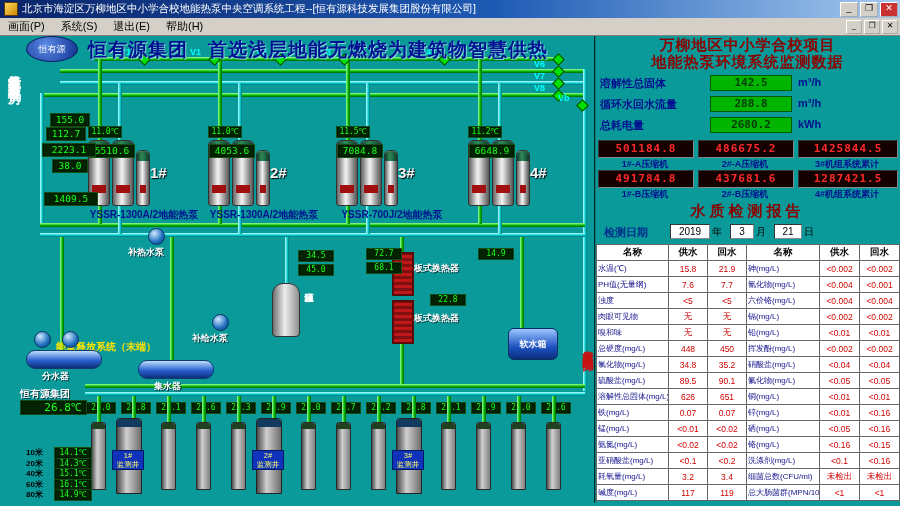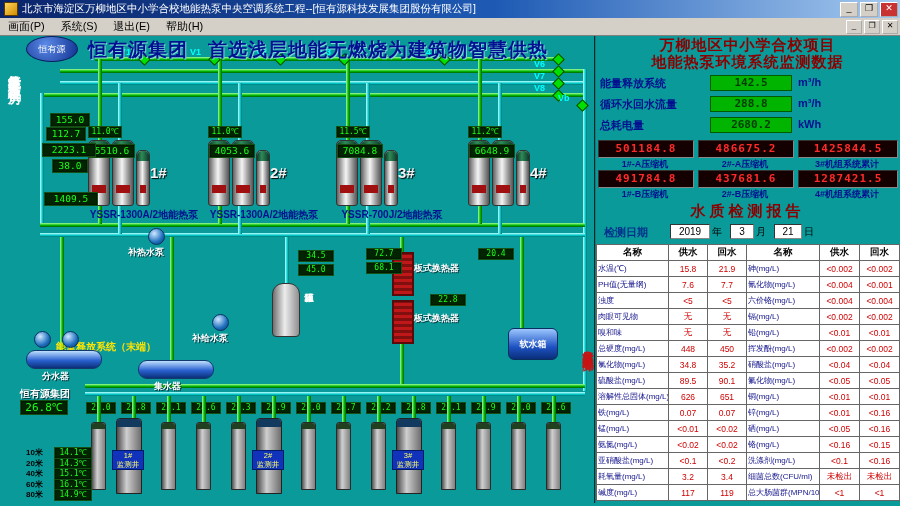--- a/index.html
+++ b/index.html
@@ -35,21 +35,21 @@
   .c{background:linear-gradient(#bdffff,#00c8c8 60%,#006e6e);}
   .pv.c{background:linear-gradient(90deg,#bdffff,#00c8c8 60%,#006e6e);}
   .vtext{position:absolute;writing-mode:vertical-rl;font-weight:bold;}
   .left-strip{left:5px;top:64px;height:215px;color:#ffffff;font-size:13px;letter-spacing:2px;}
   .right-strip{left:580px;top:342px;height:158px;color:#c81414;font-size:11px;letter-spacing:1px;}
   .release-label{position:absolute;color:#ffe400;font-size:10px;font-weight:bold;width:130px;}
   .led{position:absolute;background:#032403;color:#1aff1a;font-family:"DejaVu Sans Mono",monospace;
     font-size:9.5px;line-height:12px;height:12px;text-align:center;border:1px solid #145014;
     box-shadow:inset 0 0 2px #000;}
   .led.sm{font-size:8px;line-height:10px;height:10px;}
-  .led.big{font-size:11px;line-height:13px;height:13px;}
+  .led.big{font-size:11px;line-height:13px;height:13px;padding-left:19px;}
   .cyl{position:absolute;width:20px;height:64px;border:1px solid #333;border-radius:5px 5px 3px 3px;
     background:linear-gradient(90deg,#606060,#c8c8c8 30%,#f4f4f4 45%,#9a9a9a 75%,#555);}
   .cyl::before{content:"";position:absolute;left:0;right:0;top:0;height:10px;border-radius:5px 5px 0 0;
     background:linear-gradient(90deg,#0b3b2a,#2e8b57 40%,#0b3b2a);}
   .cyl::after{content:"";position:absolute;left:3px;right:3px;bottom:12px;height:8px;background:#a01010;}
   .cyl.slim{width:12px;height:54px;}
   .unit-num{position:absolute;color:#f2f2f2;font-size:15px;font-weight:bold;text-shadow:1px 1px 1px #000;}
   .unit-model{position:absolute;color:#001090;font-size:10px;font-weight:bold;text-align:center;white-space:nowrap;}
   .pump{position:absolute;width:15px;height:15px;border-radius:50%;border:1px solid #06335f;
     background:radial-gradient(circle at 35% 30%,#cfe8ff,#1f6fbf 60%,#0a3a6a);}
@@ -233,21 +233,21 @@
       <div class="led" style="left: 50px; top: 113px; width: 38px;">155.0</div>
       <div class="led" style="left: 46px; top: 127px; width: 38px;">112.7</div>
       <div class="led" style="left: 42px; top: 143px; width: 52px;">2223.1</div>
       <div class="led" style="left: 52px; top: 159px; width: 34px;">38.0</div>
       <div class="led" style="left: 44px; top: 192px; width: 52px;">1409.5</div>
       <div class="led sm" style="left: 298px; top: 250px; width: 34px;">34.5</div>
       <div class="led sm" style="left: 298px; top: 264px; width: 34px;">45.0</div>
       <div class="led sm" style="left: 366px; top: 248px; width: 34px;">72.7</div>
       <div class="led sm" style="left: 366px; top: 262px; width: 34px;">68.1</div>
       <div class="led sm" style="left: 430px; top: 294px; width: 34px;">22.8</div>
-      <div class="led sm" style="left: 478px; top: 248px; width: 34px;">20.4</div>
+      <div class="led sm" style="left: 478px; top: 248px; width: 34px;">14.9</div>
       <div class="led sm" style="left: 86px; top: 402px; width: 28px;">25.0</div>
       <div class="pv g" style="left: 97px; top: 396px; height: 26px;"></div>
       <div class="well" style="left: 91px; top: 422px;"></div>
       <div class="led sm" style="left: 121px; top: 402px; width: 28px;">24.8</div>
       <div class="pv g" style="left: 132px; top: 396px; height: 26px;"></div>
       <div class="well" style="left: 126px; top: 422px;"></div>
       <div class="led sm" style="left: 156px; top: 402px; width: 28px;">25.1</div>
       <div class="pv g" style="left: 167px; top: 396px; height: 26px;"></div>
       <div class="well" style="left: 161px; top: 422px;"></div>
       <div class="led sm" style="left: 191px; top: 402px; width: 28px;">24.6</div>
@@ -310,21 +310,21 @@
       <div class="led sm" style="left: 54px; top: 489.4px; width: 36px;">14.9℃</div>
     </div>
 
   <div class="logo">恒有源</div>
   <div class="main-title">恒有源集团　首选浅层地能无燃烧为建筑物智慧供热</div>
 
   <div class="panel">
     <div class="ptitle" style="top:0">万柳地区中小学合校项目</div>
     <div class="ptitle" style="top:17px">地能热泵环境系统监测数据</div>
 
-    <div class="mlabel" style="left:4px;top:40px">能量释放系统</div>
+    <div class="mlabel" style="left:4px;top:40px">溶解性总固体</div>
     <div class="mval" style="left:114px;top:39px;width:80px">142.5</div>
     <div class="munit" style="left:202px;top:40px">m³/h</div>
 
     <div class="mlabel" style="left:4px;top:61px">循环水回水流量</div>
     <div class="mval" style="left:114px;top:60px;width:80px">288.8</div>
     <div class="munit" style="left:202px;top:61px">m³/h</div>
 
     <div class="mlabel" style="left:4px;top:82px">总耗电量</div>
     <div class="mval" style="left:114px;top:81px;width:80px">2680.2</div>
     <div class="munit" style="left:202px;top:82px">kWh</div>

